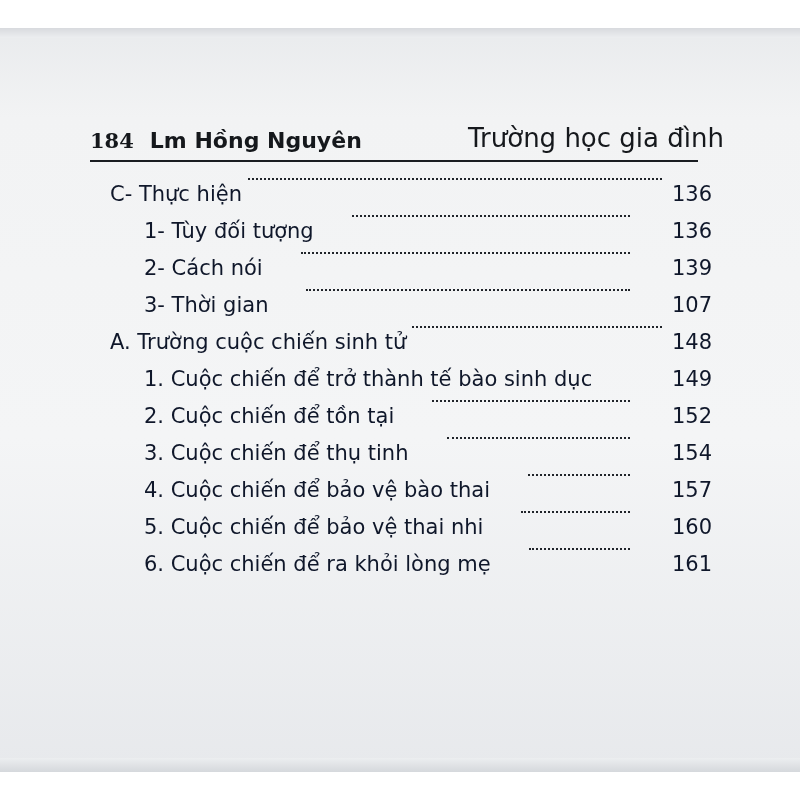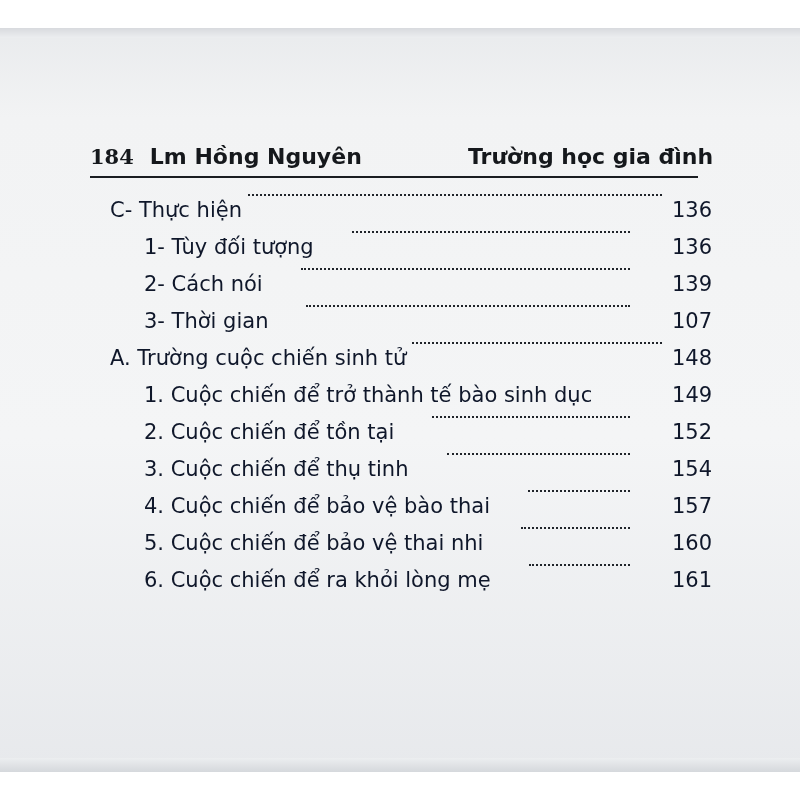--- a/index.html
+++ b/index.html
@@ -56,21 +56,21 @@
     font-size: 15px;
     line-height: 34px;
     letter-spacing: 2px;
     white-space: pre;
     pointer-events: none;
   }
 
   .content {
     position: absolute;
     left: 0;
-    top: 16px;
+    top: 0;
     width: 800px;
     height: 744px;
   }
 
   
   .header {
     position: absolute;
     left: 90px;
     top: 128px;
     width: 610px;
@@ -88,22 +88,22 @@
     font-family: "DejaVu Sans", sans-serif;
     font-weight: bold;
     font-size: 22px;
     margin-left: 16px;
   }
   .header .book-title {
     position: absolute;
     left: 378px;
     bottom: 0;
     font-family: "DejaVu Sans", sans-serif;
-    font-weight: bold;
-    font-size: 22px;
+    font-weight: normal;
+    font-size: 26px;
     white-space: nowrap;
   }
   .header-rule {
     position: absolute;
     left: 90px;
     top: 160px;
     width: 608px;
     height: 2px;
     background: #1a1d21;
   }

